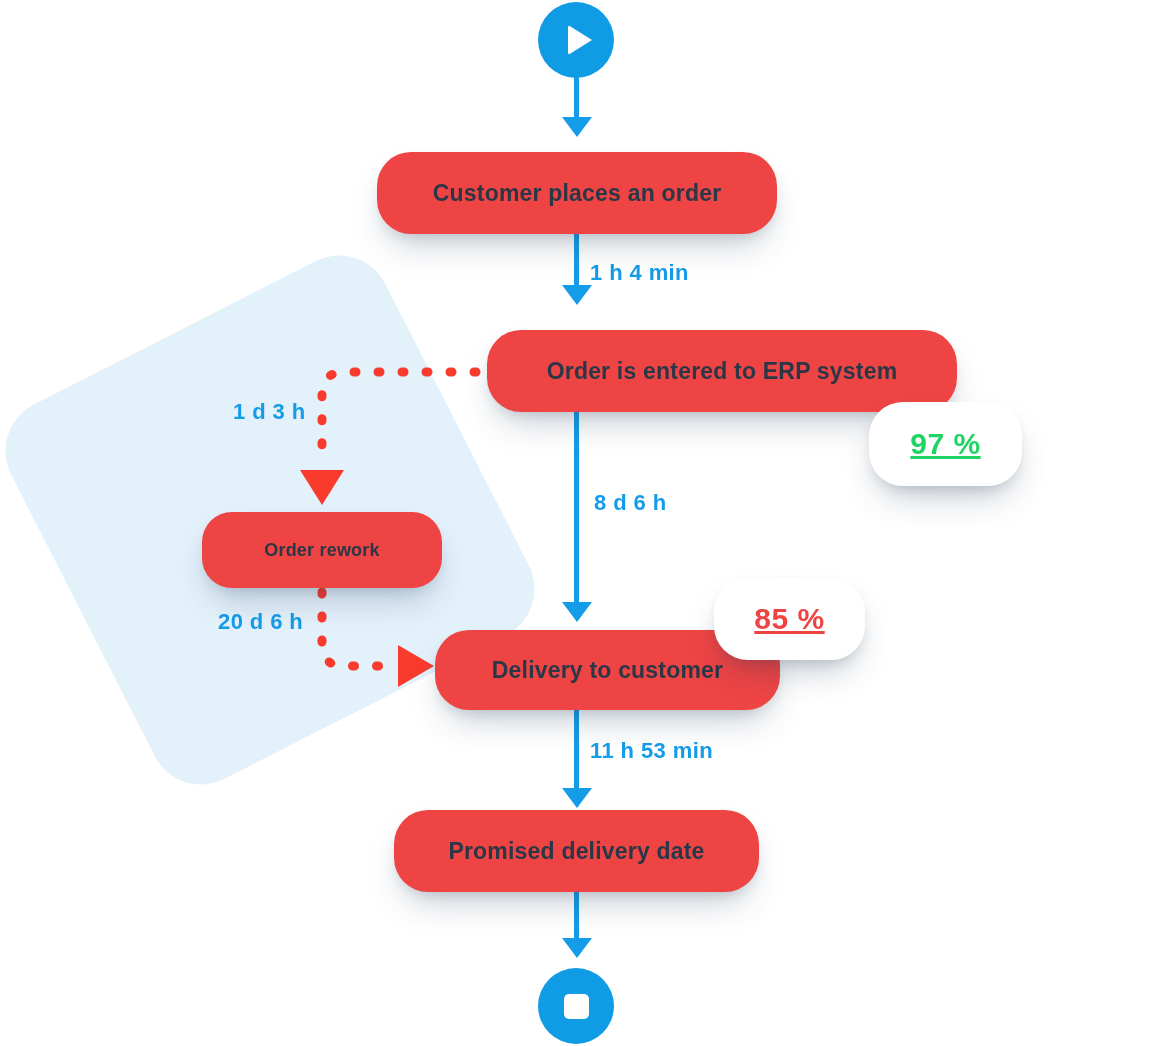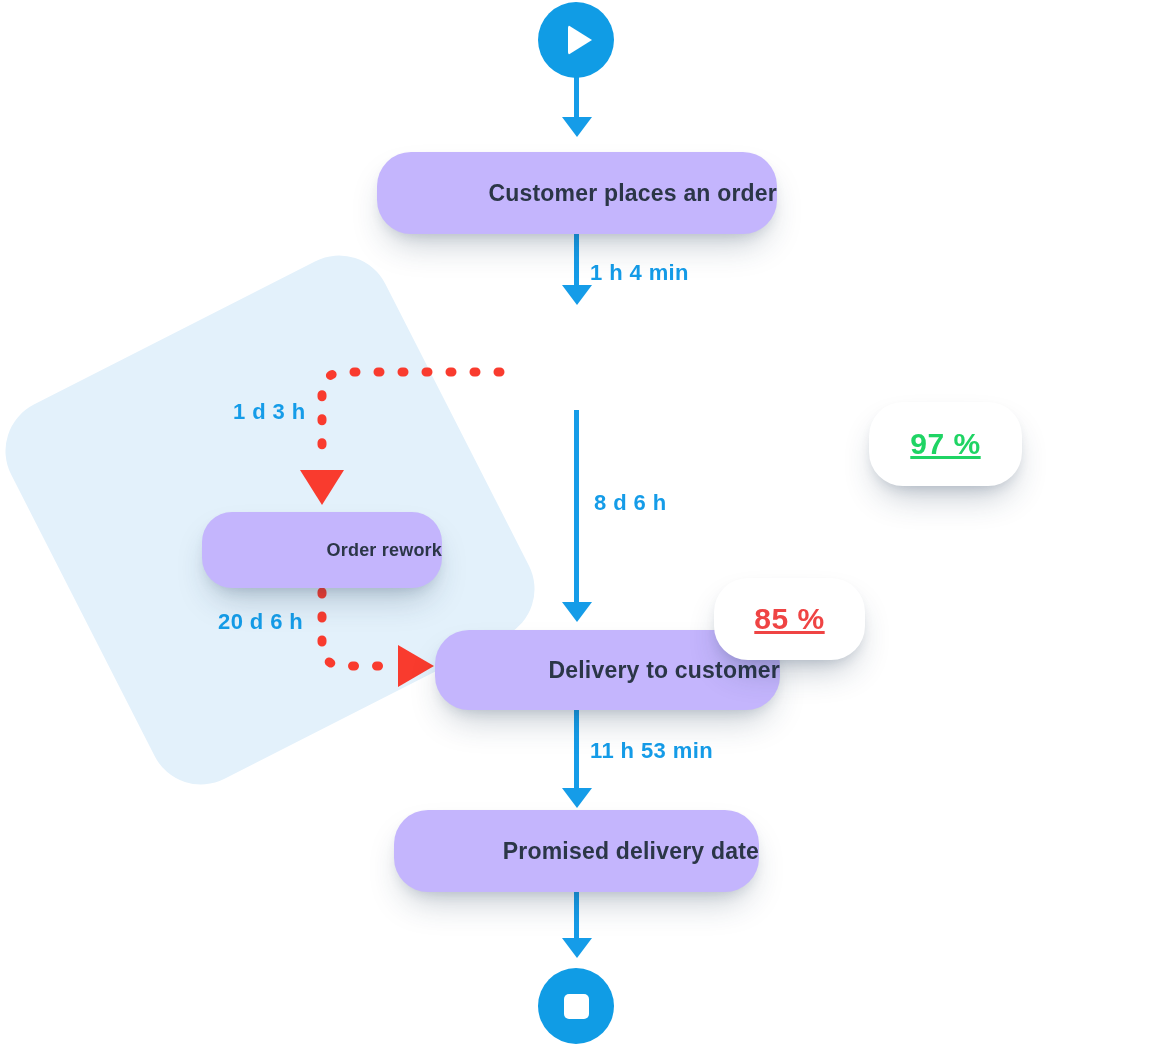--- a/index.html
+++ b/index.html
@@ -49,25 +49,25 @@
     color: #159ce8;
     font-size: 22px;
     font-weight: bold;
     letter-spacing: 0.4px;
     white-space: nowrap;
   }
 
   
   .node {
     position: absolute;
-    background: #c4b5fd;
+    background: #ef4444;
     border-radius: 34px;
     display: flex;
     align-items: center;
-    justify-content: flex-end;
+    justify-content: center;
     color: #2b3647;
     font-size: 23px;
     font-weight: bold;
     letter-spacing: 0.2px;
     box-shadow: 0 18px 34px -10px rgba(30,54,84,0.28),
                 0 6px 14px -6px rgba(30,54,84,0.18);
     white-space: nowrap;
   }
   .node.small {
     font-size: 18px;
@@ -170,20 +170,23 @@
   </div>
 
   <div class="terminator" style="left:538px; top:968px;">
     <div class="stop-glyph"></div>
   </div>
 
   <div class="node" style="left:377px; top:152px; width:400px; height:82px;">
     <span>Customer places an order</span>
   </div>
 
+  <div class="node" style="left:487px; top:330px; width:470px; height:82px;">
+    <span>Order is entered to ERP system</span>
+  </div>
 
   <div class="node small" style="left:202px; top:512px; width:240px; height:76px;">
     <span>Order rework</span>
   </div>
 
   <div class="node" style="left:435px; top:630px; width:345px; height:80px;">
     <span>Delivery to customer</span>
   </div>
 
   <div class="node" style="left:394px; top:810px; width:365px; height:82px;">

